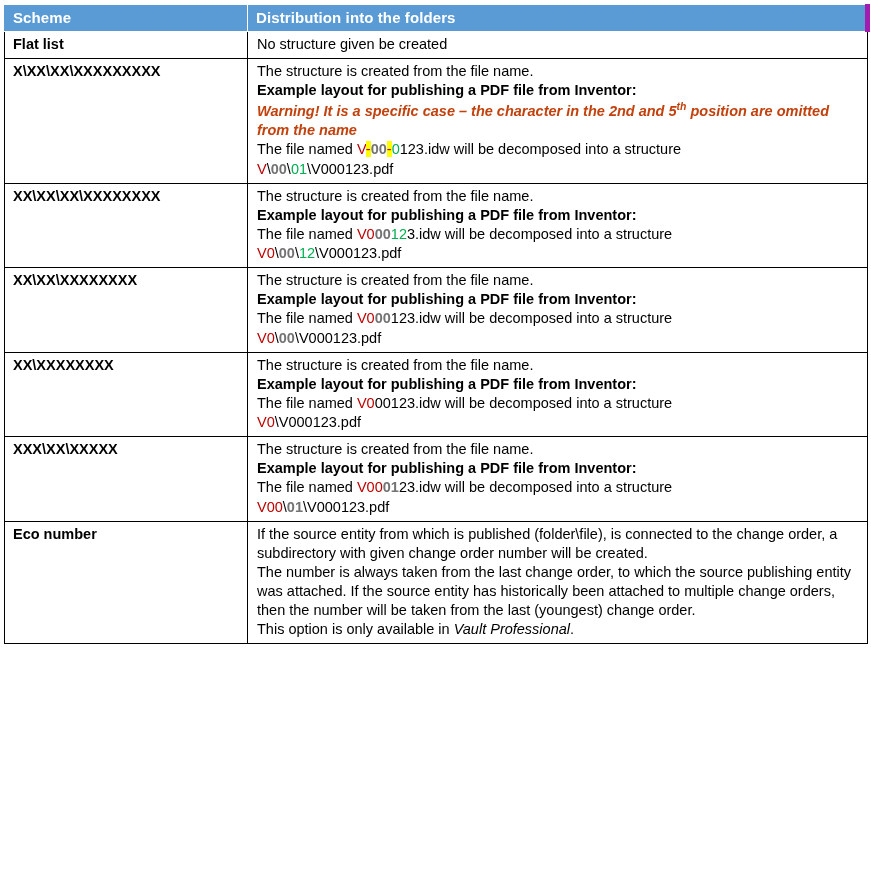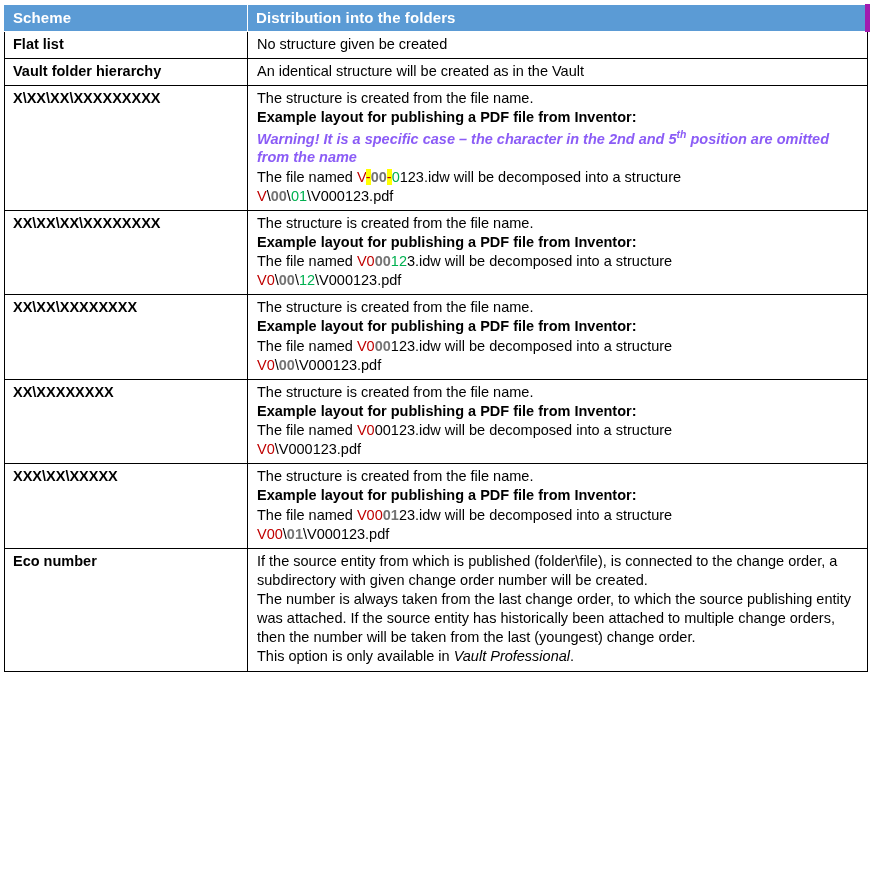--- a/index.html
+++ b/index.html
@@ -50,21 +50,21 @@
   tbody td.scheme {
     font-weight: bold;
     white-space: nowrap;
     margin-left: 44px;
   }
   tbody td.desc {
     padding-left: 9px;
   }
   .bold { font-weight: bold; }
   .warn {
-    color: #8b5cf6;
+    color: #c2410c;
     font-style: italic;
     font-weight: bold;
   }
   .warn sup { font-size: 0.72em; vertical-align: super; }
   .red { color: #c00000; }
   .blue { color: #737373; font-weight: bold; }
   .green { color: #00b050; }
   .hl { background: #ffff00; }
   .italic { font-style: italic; }
   .line { display: block; }
@@ -86,26 +86,20 @@
     </thead>
     <tbody>
 
       <tr>
         <td class="scheme">Flat list</td>
         <td class="desc">
           <span class="line">No structure given be created</span>
         </td>
       </tr>
 
-      <tr>
-        <td class="scheme">Vault folder hierarchy</td>
-        <td class="desc">
-          <span class="line">An identical structure will be created as in the Vault</span>
-        </td>
-      </tr>
 
       <tr>
         <td class="scheme">X\XX\XX\XXXXXXXXX</td>
         <td class="desc">
           <span class="line">The structure is created from the file name.</span>
           <span class="line bold">Example layout for publishing a PDF file from Inventor:</span>
           <span class="line warn">Warning! It is a specific case – the character in the 2nd and 5<sup>th</sup> position are omitted from the name</span>
           <span class="line">The file named <span class="red">V</span><span class="hl red">-</span><span class="blue">00</span><span class="hl red">-</span><span class="green">0</span>123.idw will be decomposed into a structure</span>
           <span class="line"><span class="red">V</span>\<span class="blue">00</span>\<span class="green">01</span>\V000123.pdf</span>
         </td>

